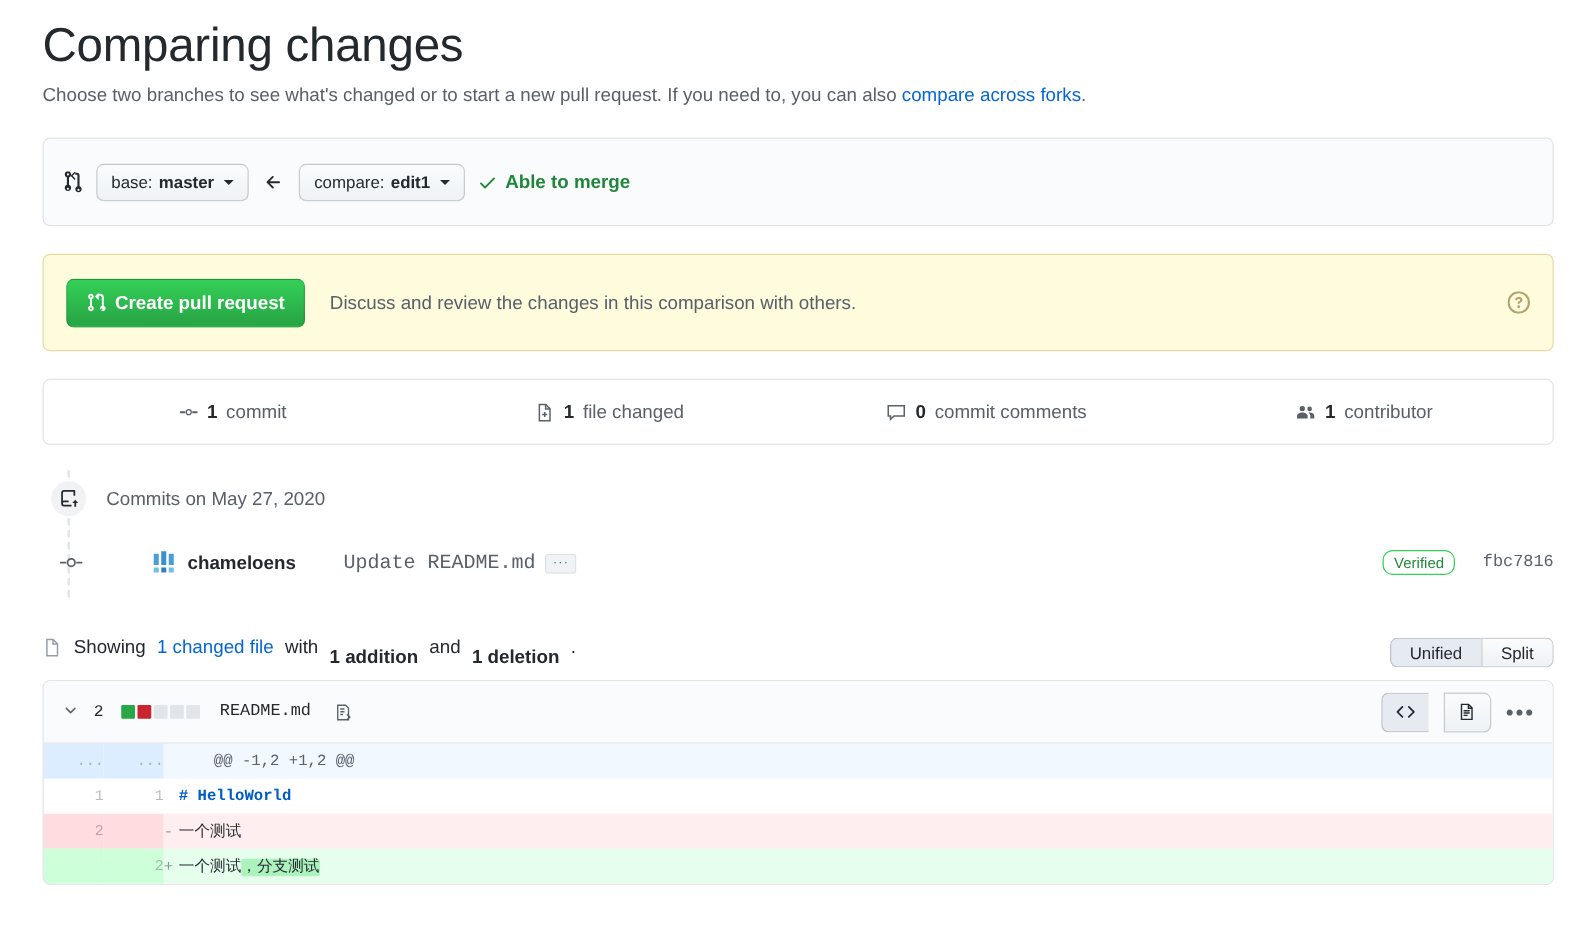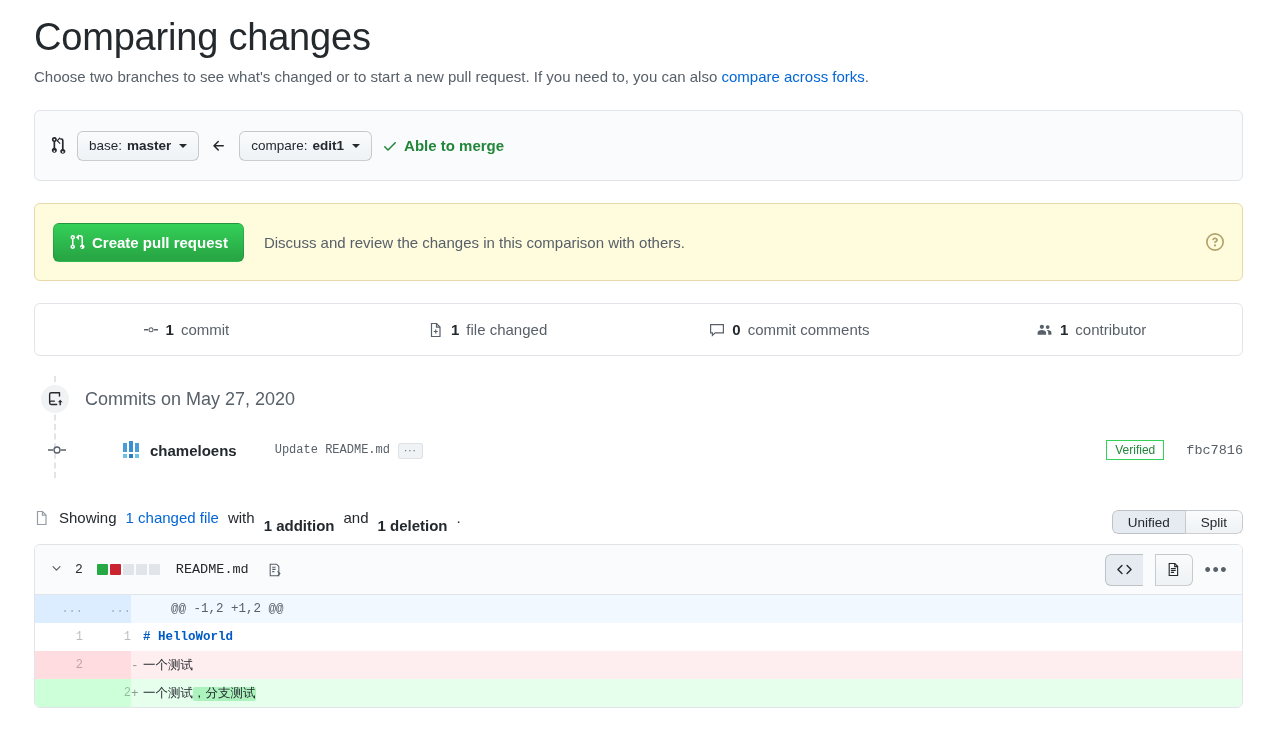--- a/index.html
+++ b/index.html
@@ -137,55 +137,55 @@
     width: 0; border-left: 2px dashed #e1e4e8;
   }
   .tl-row { position: relative; display: flex; align-items: center; min-height: 46px; }
   .tl-badge {
     position: absolute; left: 7px; top: 50%; transform: translateY(-50%);
     width: 28px; height: 28px; border-radius: 50%;
     background: #f1f2f4;
     display: flex; align-items: center; justify-content: center;
     color: #24292e;
   }
-  .tl-date { margin-left: 51px; font-size: 18px; color: #586069; }
+  .tl-date { margin-left: 51px; font-size: 15px; color: #586069; }
   .commit-row { position: relative; min-height: 56px; display: flex; align-items: center; }
   .commit-dot {
     position: absolute; left: 14px; top: 50%; transform: translateY(-50%);
     width: 14px; height: 14px;
   }
   .avatar {
     position: absolute; left: 86px; top: 50%; transform: translateY(-50%);
     width: 22px; height: 22px; border-radius: 3px; background: #fff;
   }
   .commit-author {
     margin-left: 116px;
     font-size: 15px; font-weight: 700; color: #24292e;
     cursor: pointer;
   }
   .commit-msg {
     margin-left: 38px;
     font-family: "Liberation Mono", "DejaVu Sans Mono", monospace;
-    font-size: 12px; color: #586069; cursor: pointer;
+    font-size: 16px; color: #586069; cursor: pointer;
   }
   .ellipsis-btn {
     margin-left: 8px;
     display: inline-flex; align-items: center; justify-content: center;
     height: 16px; padding: 0 5px;
     background: #eff3f6; border: 1px solid rgba(27,31,35,0.08); border-radius: 3px;
     font-size: 10px; color: #586069; line-height: 1; cursor: pointer;
     letter-spacing: 1px; position: relative; top: 1px;
   }
   .commit-right {
     position: absolute; right: 0; top: 50%; transform: translateY(-50%);
     display: flex; align-items: center; gap: 22px;
   }
   .verified {
     font-size: 12px; color: #22863a; font-weight: 400;
-    border: 1px solid #34d058; border-radius: 0;
+    border: 1px solid #34d058; border-radius: 8px;
     padding: 2px 8px; background: #fff; cursor: pointer;
   }
   .sha {
     font-family: "Liberation Mono", "DejaVu Sans Mono", monospace;
     font-size: 13.5px; color: #586069; cursor: pointer;
   }
 
   
   .showing-row {
     margin-top: 14px;

